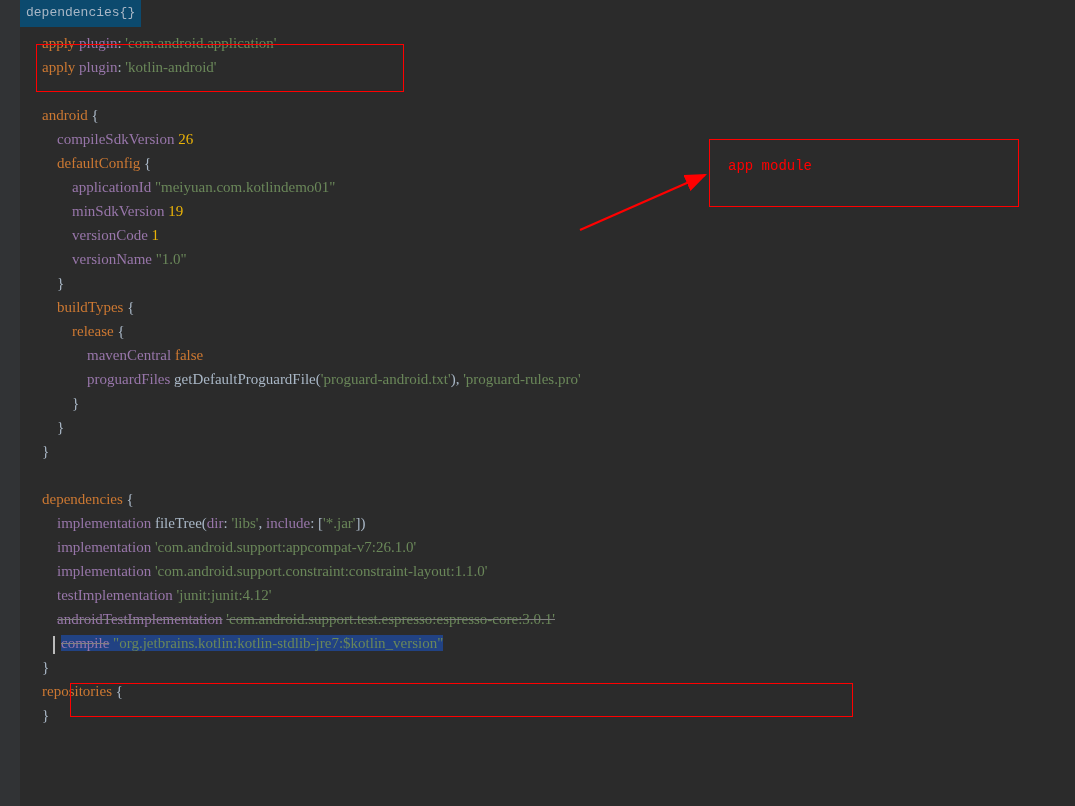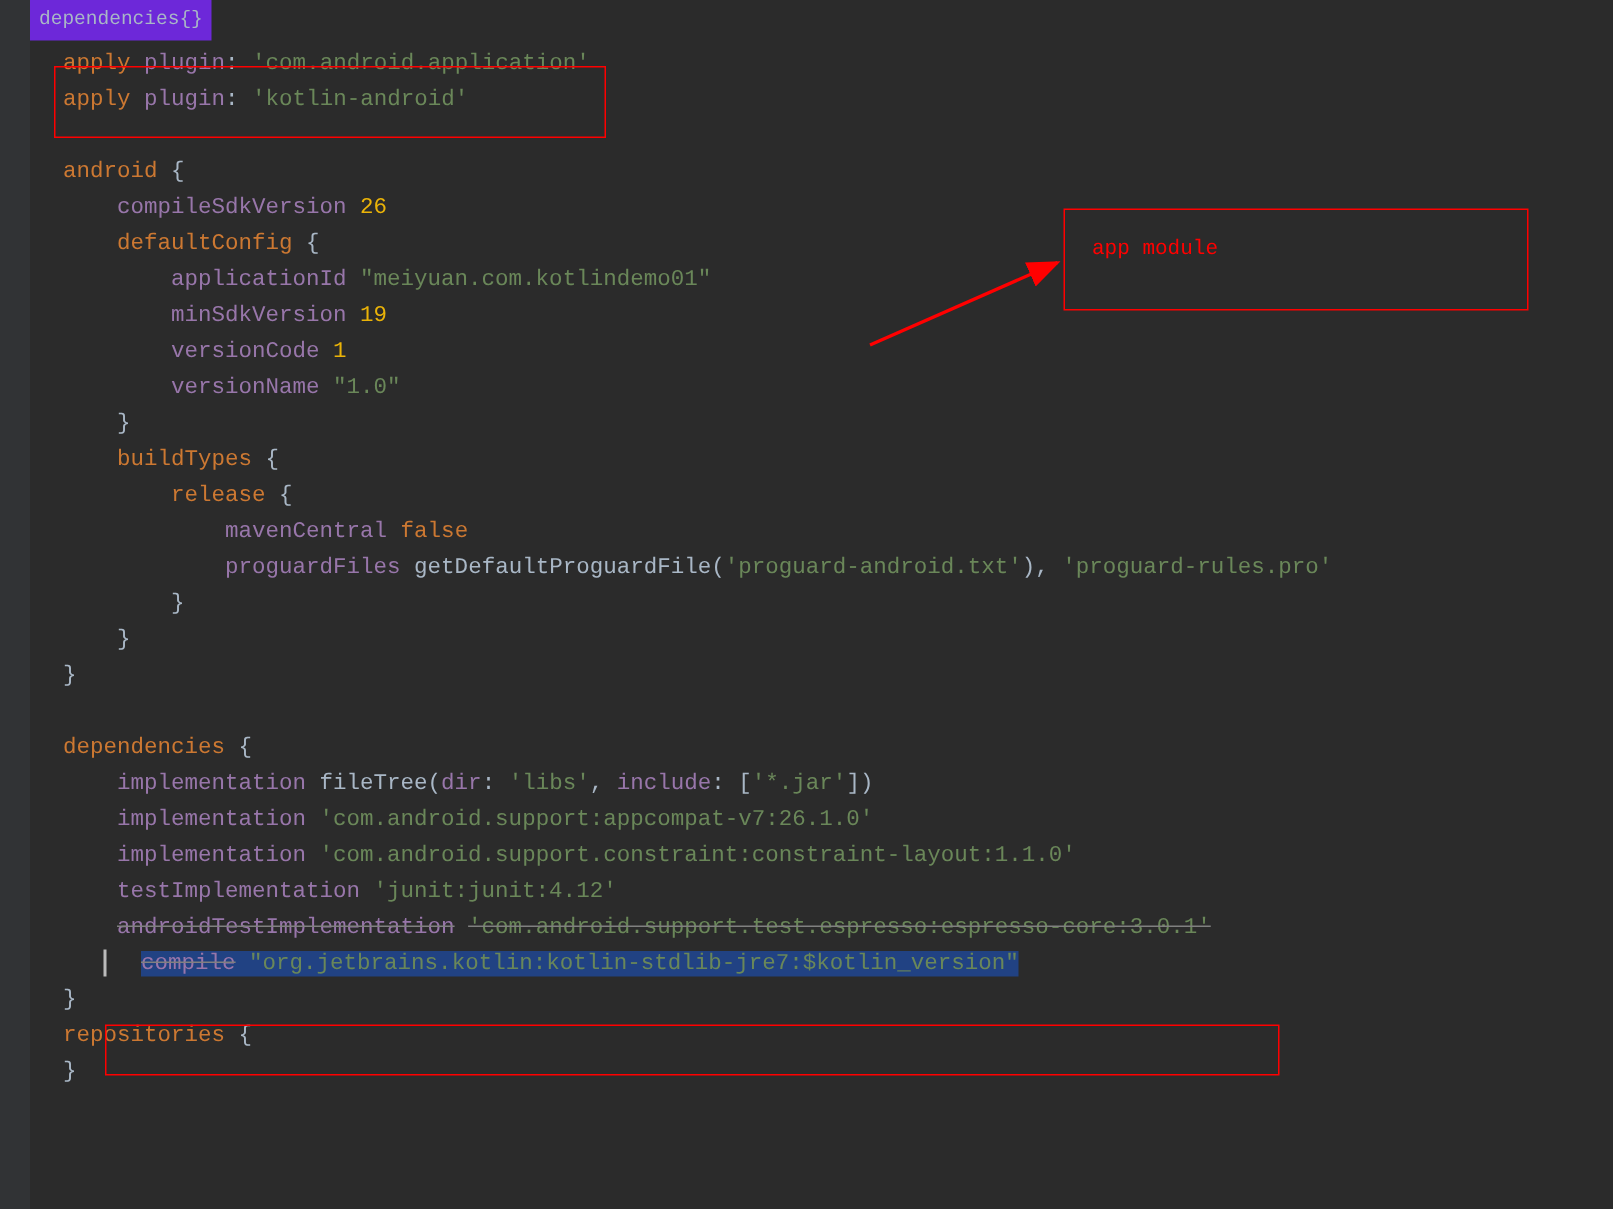--- a/index.html
+++ b/index.html
@@ -21,35 +21,35 @@
   .gutter {
     position: absolute;
     left: 0;
     top: 0;
     width: 20px;
     background: #313335;
     height: 100%;
   }
   .breadcrumb {
     display: inline-block;
-    background: #6d28d9;
+    background: #0c4a6e;
     color: #a9b7c6;
     padding: 1px 6px 2px 6px;
     font-size: 13px;
     margin-bottom: 4px;
     margin-left: 20px;
   }
-  .line { white-space: pre; padding-left: 22px; position: relative; }
+  .line { white-space: pre; padding-left: 22px; position: relative; font-family: Liberation Serif, serif; }
   .kw   { color: #cc7832; }  
   .prop { color: #9876aa; }  
   .str  { color: #6a8759; }  
   .num  { color: #eab308; }  
   .txt  { color: #a9b7c6; }  
   .op   { color: #a9b7c6; }
-  .sel-bg { background: #214283; margin-left: 12px; }
+  .sel-bg { background: #214283; }
   .strikethrough { text-decoration: line-through; text-decoration-color: #808080; }
   
   .red-box {
     position: absolute;
     border: 1.5px solid #ff0000;
     pointer-events: none;
   }
   .annotation-box {
     position: absolute;
     border: 1.5px solid #ff0000;

